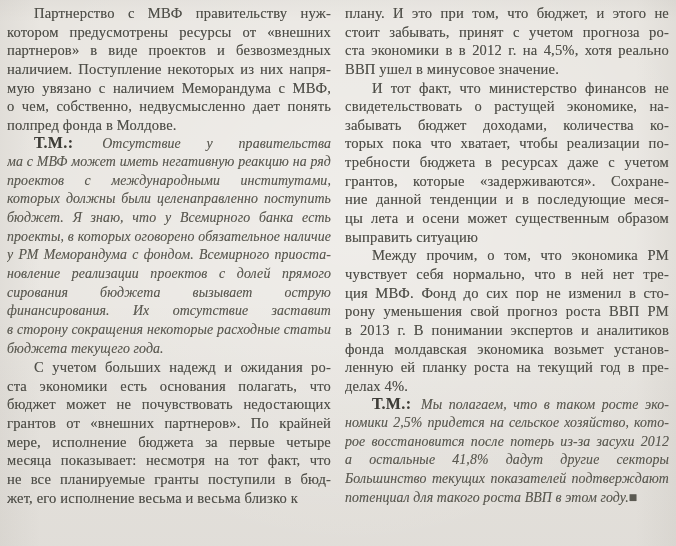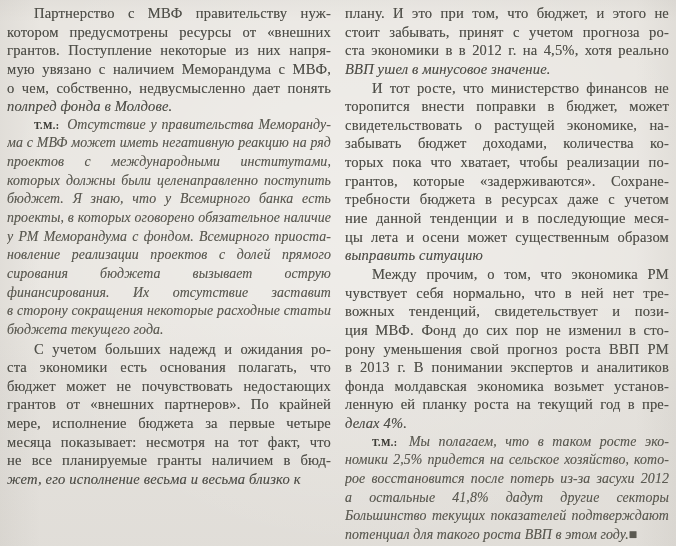--- a/index.html
+++ b/index.html
@@ -34,53 +34,54 @@
   .para { margin: 0; }
   .line {
     display: block;
     height: 18.65px;
     line-height: 18.65px;
     text-align: justify;
     text-align-last: justify;
     overflow: hidden;
     white-space: normal;
   }
-  .line.last { text-align-last: left; font-style: italic; }
+  .line.last { text-align-last: left; }
   .line.first { text-indent: 27px; }
   .para.narrative .line {
     font-size: 14.6px;
     color: var(--ink);
     letter-spacing: 0.15px;
     text-shadow: 0 0 0.6px rgba(90,88,80,0.55);
   }
   .para.answer .line {
     font-style: italic;
     font-size: 13.9px;
     color: var(--ink-italic);
     letter-spacing: 0.1px;
     text-shadow: 0 0 0.5px rgba(100,98,88,0.5);
   }
   .speaker {
     font-style: normal;
     font-weight: bold;
-    font-size: 10px;
+    font-size: 16px;
     color: var(--ink-bold);
     letter-spacing: 0.4px;
     padding-right: 3px;
   }
 </style>
 </head>
 <body>
 
 <div class="page">
     <div class="column">
       <div class="para narrative">
         <div class="line first">Партнерство с МВФ правительству нуж-</div>
         <div class="line">котором предусмотрены ресурсы от «внешних</div>
-        <div class="line">грантов. Поступление некоторые из них напря-</div>
+        <div class="line">партнеров» в виде проектов и безвозмездных</div>
+        <div class="line">наличием. Поступление некоторых из них напря-</div>
         <div class="line">мую увязано с наличием Меморандума с МВФ,</div>
         <div class="line">о чем, собственно, недвусмысленно дает понять</div>
         <div class="line last">полпред фонда в Молдове.</div>
       </div>
       <div class="para answer">
         <div class="line first"><span class="speaker">Т.М.:</span> Отсутствие у правительства Меморанду-</div>
         <div class="line">ма с МВФ может иметь негативную реакцию на ряд</div>
         <div class="line">проектов с международными институтами, федства</div>
         <div class="line">которых должны были целенаправленно поступить в</div>
         <div class="line">бюджет. Я знаю, что у Всемирного банка есть такие</div>
@@ -92,47 +93,45 @@
         <div class="line">в сторону сокращения некоторые расходные статьи</div>
         <div class="line last">бюджета текущего года.</div>
       </div>
       <div class="para narrative">
         <div class="line first">С учетом больших надежд и ожидания ро-</div>
         <div class="line">ста экономики есть основания полагать, что</div>
         <div class="line">бюджет может не почувствовать недостающих</div>
         <div class="line">грантов от «внешних партнеров». По крайней</div>
         <div class="line">мере, исполнение бюджета за первые четыре</div>
         <div class="line">месяца показывает: несмотря на тот факт, что</div>
-        <div class="line">не все планируемые гранты наличием в бюд-</div>
+        <div class="line">не все планируемые гранты поступили в бюд-</div>
         <div class="line last">жет, его исполнение весьма и весьма близко к</div>
       </div>
     </div>
     <div class="column">
       <div class="para narrative">
         <div class="line">плану. И это при том, что бюджет, и этого не</div>
         <div class="line">стоит забывать, принят с учетом прогноза ро-</div>
         <div class="line">ста экономики в в 2012 г. на 4,5%, хотя реально</div>
         <div class="line last">ВВП ушел в минусовое значение.</div>
       </div>
       <div class="para narrative">
-        <div class="line first">И тот росте, что министерство финансов не</div>
-        <div class="line">торопится внести поправки в бюджет, может</div>
+        <div class="line first">И тот факт, что министерство финансов не</div>
         <div class="line">свидетельствовать о растущей экономике, на-</div>
         <div class="line">забывать бюджет доходами, количества ко-</div>
         <div class="line">торых пока что хватает, чтобы реализации по-</div>
+        <div class="line">требности бюджета в ресурсах даже с учетом</div>
         <div class="line">грантов, которые «задерживаются». Сохране-</div>
-        <div class="line">требности бюджета в ресурсах даже с учетом</div>
         <div class="line">ние данной тенденции и в последующие меся-</div>
         <div class="line">цы лета и осени может существенным образом</div>
         <div class="line last">выправить ситуацию</div>
       </div>
       <div class="para narrative">
         <div class="line first">Между прочим, о том, что экономика РМ</div>
         <div class="line">чувствует себя нормально, что в ней нет тре-</div>
-        <div class="line">вожных тенденций, свидетельствует и пози-</div>
         <div class="line">ция МВФ. Фонд до сих пор не изменил в сто-</div>
         <div class="line">рону уменьшения свой прогноз роста ВВП РМ</div>
         <div class="line">в 2013 г. В понимании экспертов и аналитиков</div>
         <div class="line">фонда молдавская экономика возьмет установ-</div>
         <div class="line">ленную ей планку роста на текущий год в пре-</div>
         <div class="line last">делах 4%.</div>
       </div>
       <div class="para answer">
         <div class="line first"><span class="speaker">Т.М.:</span> Мы полагаем, что в таком росте эко-</div>
         <div class="line">номики 2,5% придется на сельское хозяйство, кото-</div>

